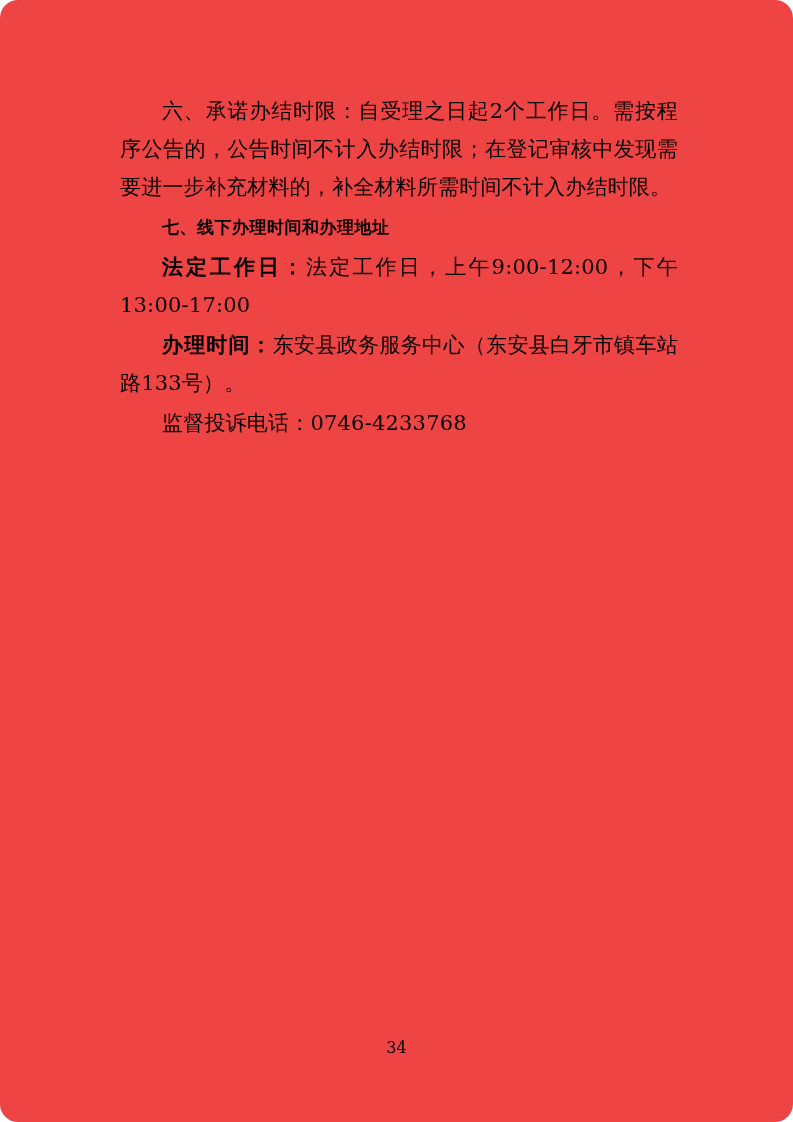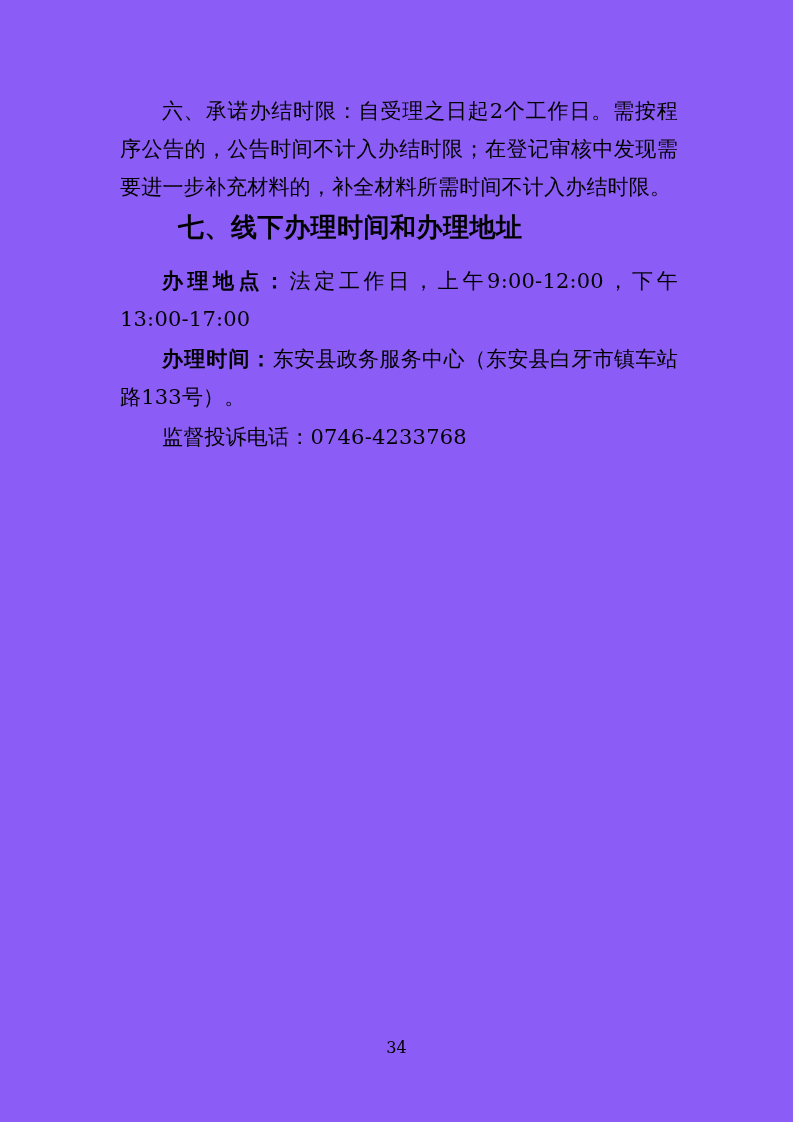--- a/index.html
+++ b/index.html
@@ -14,45 +14,46 @@
     font-family: "DejaVu Serif", "Liberation Serif", serif;
     color: #000000;
     overflow: hidden;
   }
   .page {
     position: absolute;
     left: 0;
     top: 0;
     width: 793px;
     height: 1122px;
-    background: #8b5cf6;
+    background: #ef4444;
+    border-radius: 18px;
   }
   .content {
     position: absolute;
     left: 120px;
     top: 92px;
     width: 558px;
   }
   .para {
     font-size: 21px;
     line-height: 38px;
     text-align: justify;
     text-justify: inter-ideograph;
     margin: 0 0 0 0;
     letter-spacing: 0.2px;
   }
   .indent {
     text-indent: 42px;
   }
   .heading {
-    font-size: 26px;
+    font-size: 17px;
     line-height: 38px;
     font-weight: bold;
     text-indent: 42px;
-    margin: 16px;
+    margin: 0;
     letter-spacing: 0.5px;
   }
   .sub-label {
     font-weight: bold;
     letter-spacing: 1px;
   }
   .mono {
     font-family: "DejaVu Sans Mono", "Liberation Mono", monospace;
     font-size: 18px;
     letter-spacing: 0px;
@@ -73,21 +74,21 @@
 <body>
 
 <div class="page">
   <div class="content">
 
     <p class="para indent">六、承诺办结时限：自受理之日起2个工作日。需按程序公告的，公告时间不计入办结时限；在登记审核中发现需要进一步补充材料的，补全材料所需时间不计入办结时限。</p>
 
     <p class="heading block">七、线下办理时间和办理地址</p>
 
     <p class="para indent block">
-      <span class="sub-label">办理地点：</span><span>法定工作日，上午9:00-12:00，下午13:00-17:00</span>
+      <span class="sub-label">法定工作日：</span><span>法定工作日，上午9:00-12:00，下午13:00-17:00</span>
     </p>
 
     <p class="para indent block">
       <span class="sub-label">办理时间：</span><span>东安县政务服务中心（东安县白牙市镇车站路133号）。</span>
     </p>
 
 
 
 
     <p class="para indent block">监督投诉电话：0746-4233768</p>

